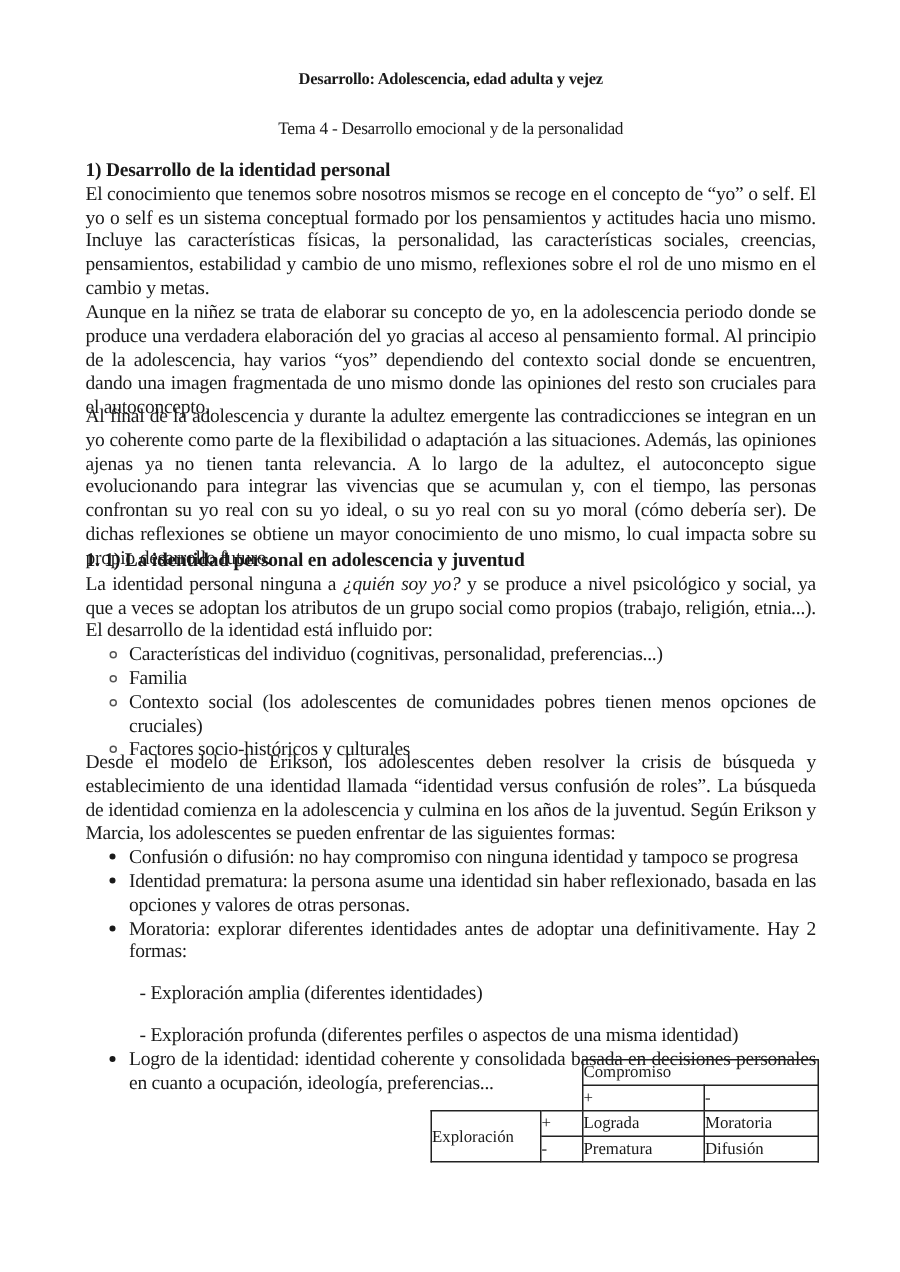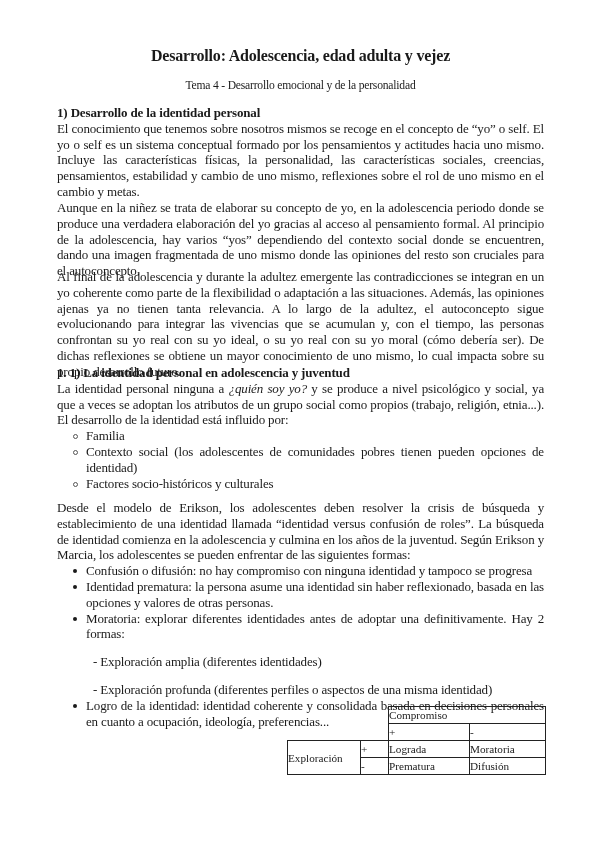--- a/index.html
+++ b/index.html
@@ -21,21 +21,21 @@
       top: 0;
       width: 487px;
     }
     .doc-title {
       position: absolute;
       top: 47px;
       left: 0;
       width: 487px;
       text-align: center;
       font-weight: bold;
-      font-size: 16px;
+      font-size: 11px;
       letter-spacing: -0.2px;
     }
     .doc-subtitle {
       position: absolute;
       top: 79px;
       left: 0;
       width: 487px;
       text-align: center;
       font-size: 11.6px;
       letter-spacing: -0.2px;
@@ -138,22 +138,23 @@
   </div>
 
   <div class="block" style="top:269px;">
     <p>Al final de la adolescencia y durante la adultez emergente las contradicciones se integran en un yo coherente como parte de la flexibilidad o adaptación a las situaciones. Además, las opiniones ajenas ya no tienen tanta relevancia. A lo largo de la adultez, el autoconcepto sigue evolucionando para integrar las vivencias que se acumulan y, con el tiempo, las personas confrontan su yo real con su yo ideal, o su yo real con su yo moral (cómo debería ser). De dichas reflexiones se obtiene un mayor conocimiento de uno mismo, lo cual impacta sobre su propio desarrollo futuro.</p>
   </div>
 
   <div class="block" style="top:365px;">
     <div class="heading">1. 1) La identidad personal en adolescencia y juventud</div>
     <p><span>La identidad personal ninguna a </span><em>¿quién soy yo?</em><span> y se produce a nivel psicológico y social, ya que a veces se adoptan los atributos de un grupo social como propios (trabajo, religión, etnia...). El desarrollo de la identidad está influido por:</span></p>
     <ul class="circle">
+      <li>Características del individuo (cognitivas, personalidad, preferencias...)</li>
       <li>Familia</li>
-      <li>Contexto social (los adolescentes de comunidades pobres tienen pueden opciones de identidad)</li>
+      <li>Contexto social (los adolescentes de comunidades pobres tienen menos opciones de cruciales)</li>
       <li>Factores socio-históricos y culturales</li>
     </ul>
   </div>
 
   <div class="block" style="top:500px;">
     <p>Desde el modelo de Erikson, los adolescentes deben resolver la crisis de búsqueda y establecimiento de una identidad llamada “identidad versus confusión de roles”. La búsqueda de identidad comienza en la adolescencia y culmina en los años de la juventud. Según Erikson y Marcia, los adolescentes se pueden enfrentar de las siguientes formas:</p>
     <ul class="disc">
       <li>Confusión o difusión: no hay compromiso con ninguna identidad y tampoco se progresa</li>
       <li>Identidad prematura: la persona asume una identidad sin haber reflexionado, basada en las opciones y valores de otras personas.</li>
       <li>

